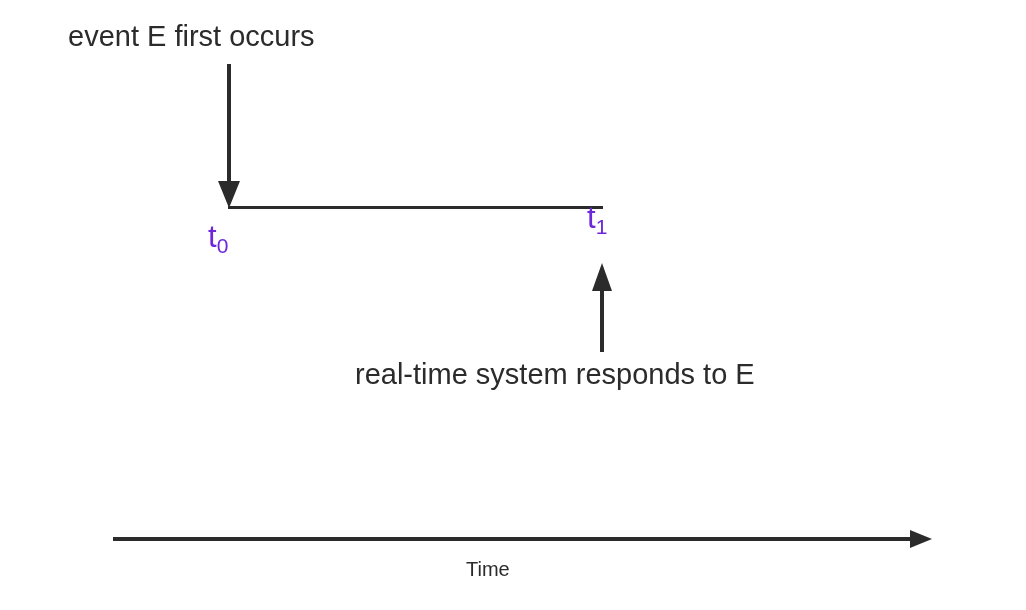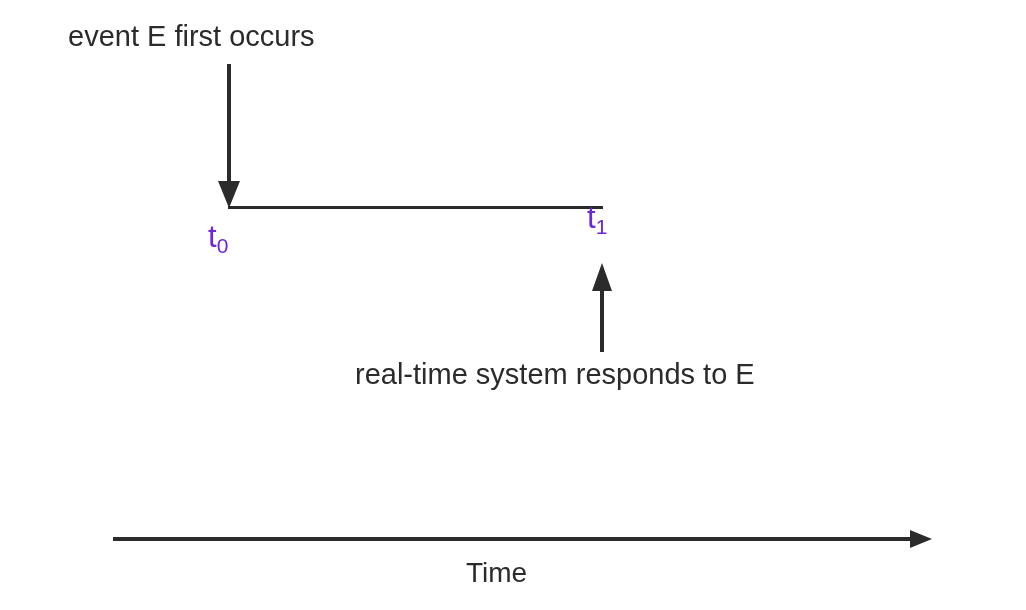--- a/index.html
+++ b/index.html
@@ -25,21 +25,21 @@
     height: 610px;
   }
   .label {
     position: absolute;
     white-space: nowrap;
     font-size: 29px;
     line-height: 1.1;
     color: #2b2b2b;
   }
   .label.axis {
-    font-size: 28px;
+    font-size: 20px;
   }
   .t-label {
     position: absolute;
     white-space: nowrap;
     font-size: 31px;
     line-height: 1.0;
     color: #6d28d9;
   }
   .t-label sub {
     font-size: 21px;

